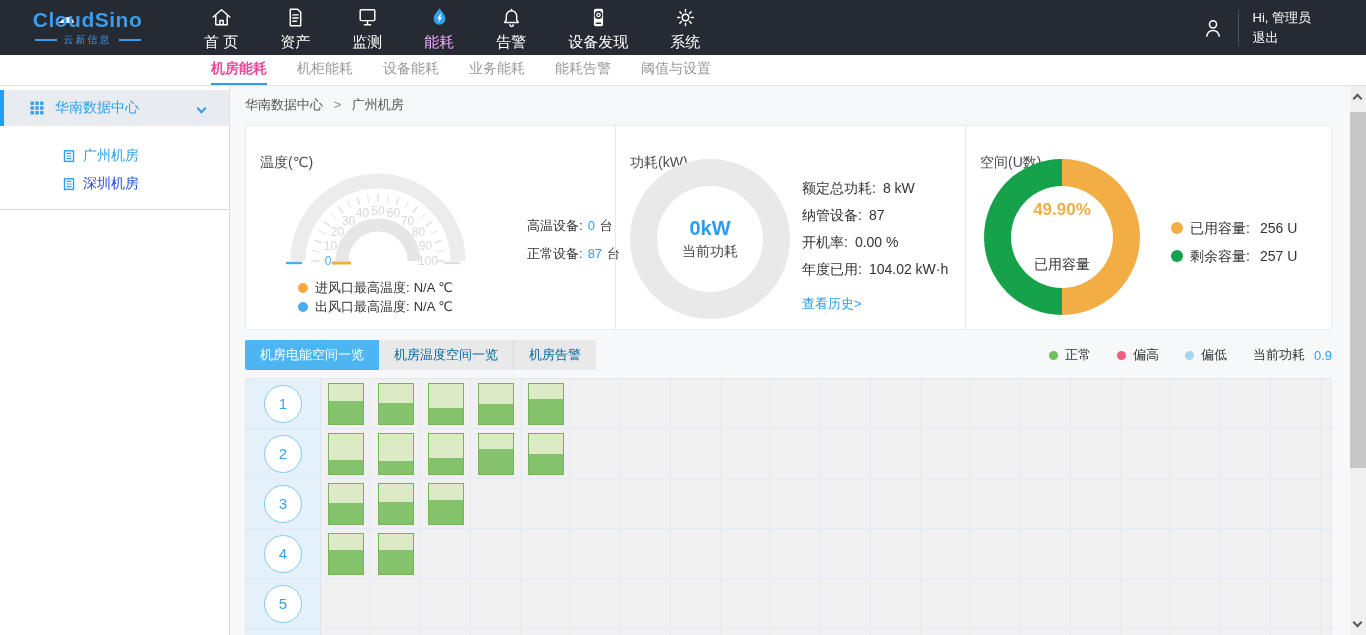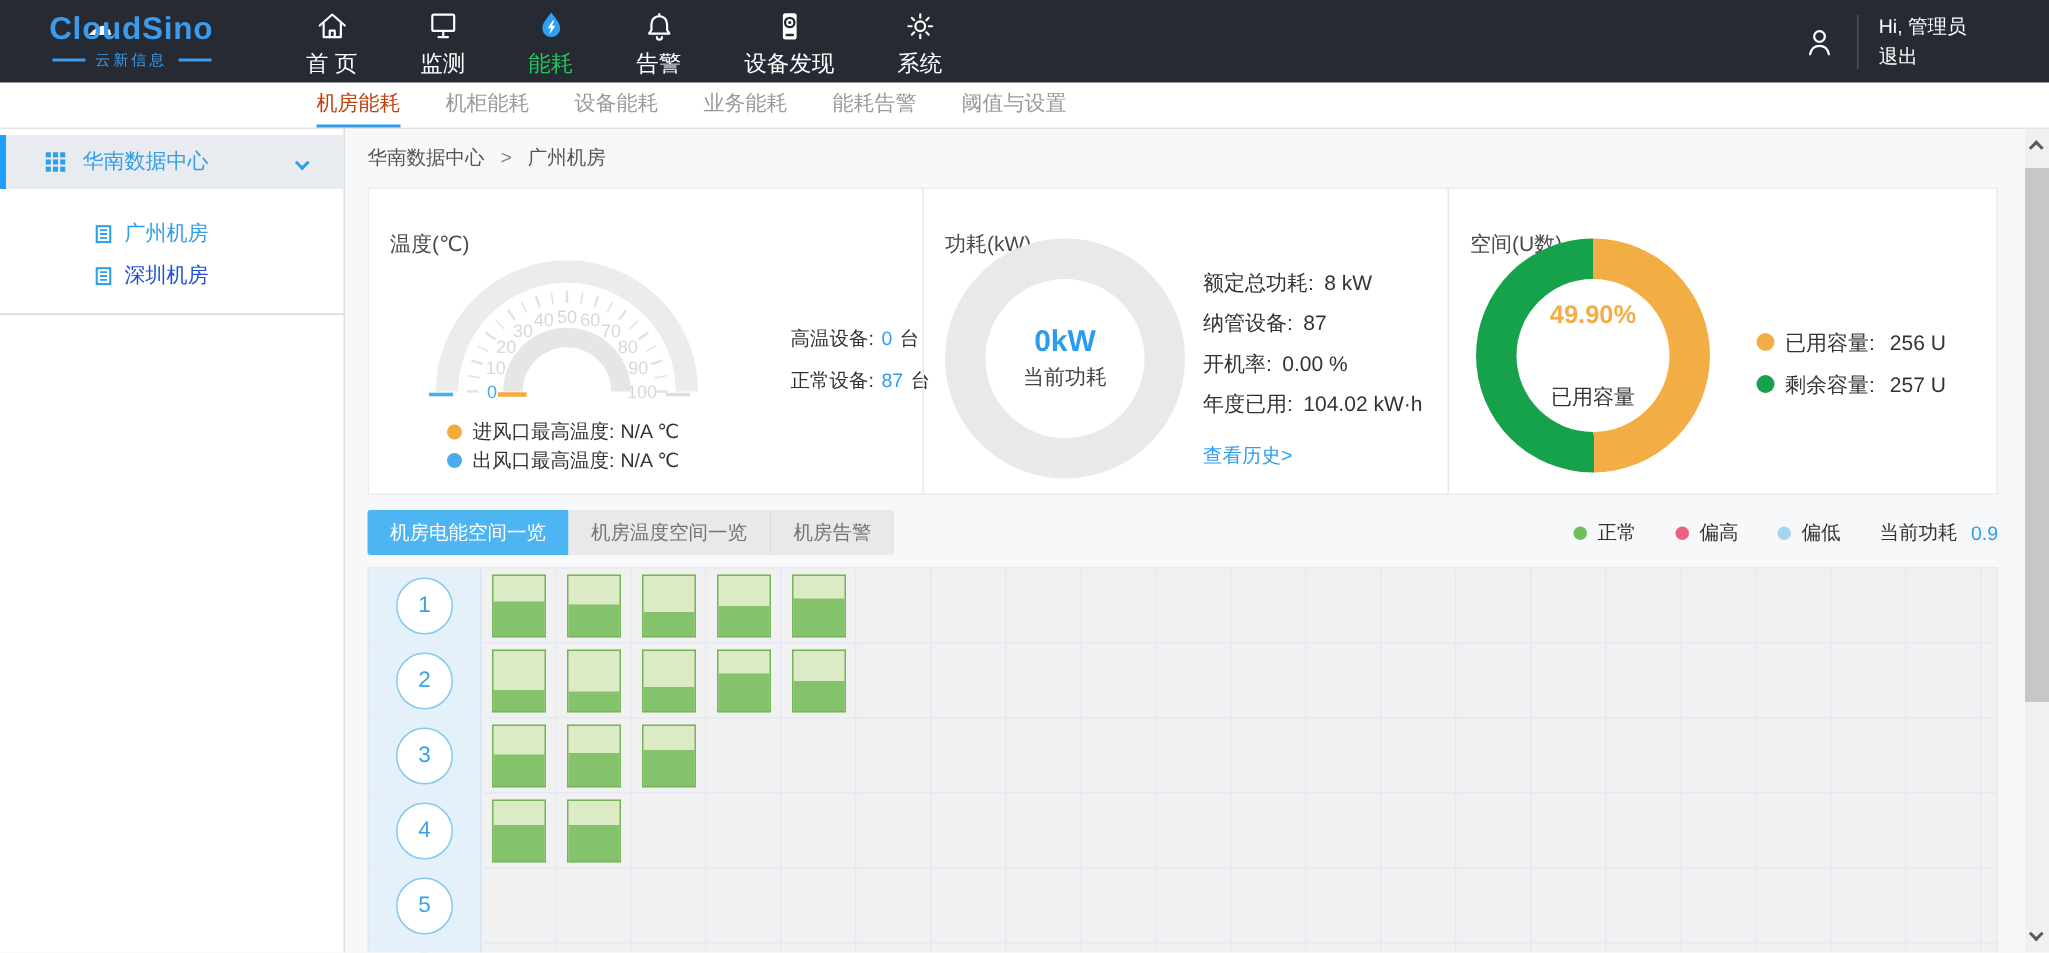--- a/index.html
+++ b/index.html
@@ -11,31 +11,31 @@
   .logo { width:175px; display:flex; flex-direction:column; align-items:center; justify-content:center; position:relative; cursor:pointer; }
   .logo-cloud { position:absolute; top:1px; left:58px; color:#fff; font-size:17px; line-height:1; }
   .logo-name { color:#3d9be9; font-size:21px; font-weight:bold; letter-spacing:.5px; position:relative; z-index:1; }
   .logo-sub { display:flex; align-items:center; gap:7px; margin-top:1px; }
   .logo-sub .dash { width:22px; height:2px; background:#3d9be9; }
   .logo-sub .txt { color:#3d9be9; font-size:10px; letter-spacing:2px; }
   .nav { display:flex; margin-left:8px; height:100%; }
   .nav-item { display:flex; flex-direction:column; align-items:center; justify-content:center; padding:0 21px; cursor:pointer; }
   .nav-item .ni-icon { height:26px; display:flex; align-items:flex-end; }
   .nav-item .ni-label { color:#fff; font-size:15px; margin-top:3px; white-space:nowrap; }
-  .nav-item.active .ni-label { color:#22c55e; }
+  .nav-item.active .ni-label { color:#f0abfc; }
   .nav-user { margin-left:auto; display:flex; align-items:center; padding-right:55px; }
   .nav-user .udiv { width:1px; height:36px; background:#4a4f58; margin:0 14px 0 12px; }
   .nav-user .utxt { display:flex; flex-direction:column; }
   .nav-user .utxt span { color:#fff; font-size:13px; line-height:20px; }
   .nav-user .utxt .logout { cursor:pointer; }
 
   
   .subnav { position:absolute; top:55px; left:0; width:1366px; height:31px; background:#fff; border-bottom:1px solid #e3e3e3; display:flex; align-items:stretch; padding-left:211px; z-index:9; }
   .subtab { font-size:14px; color:#9a9a9a; margin-right:30px; display:flex; align-items:center; cursor:pointer; border-bottom:2px solid transparent; }
-  .subtab.active { color:#c2410c; border-bottom-color:#2d9cf0; }
+  .subtab.active { color:#ec4899; border-bottom-color:#2d9cf0;font-weight:bold; }
 
   
   .sidebar { position:absolute; top:86px; left:0; width:230px; bottom:0; background:#fff; border-right:1px solid #dcdcdc; }
   .side-root { margin-top:4px; height:36px; display:flex; align-items:center; background:#e8ecf0; border-left:4px solid #1e9fff; padding-left:26px; cursor:pointer; }
   .side-root .sr-label { color:#2e9fe8; font-size:14px; margin-left:11px; }
   .side-root .chev { margin-left:auto; margin-right:24px; }
   .chev { width:7px; height:7px; border-right:2px solid #2e9fe8; border-bottom:2px solid #2e9fe8; transform:rotate(45deg); display:inline-block; }
   .side-items { padding-top:16px; }
   .side-item { height:28px; display:flex; align-items:center; padding-left:62px; cursor:pointer; }
   .side-item .si-label { font-size:14px; color:#1d4ed8; margin-left:7px; }
@@ -79,21 +79,21 @@
   .donut2-hole .pv { color:#f2ae45; font-size:17px; font-weight:bold; }
   .donut2-hole .pl { color:#333; font-size:14px; margin-top:2px; }
   .space-legend { position:absolute; left:205px; top:88px; }
   .sl-line { display:flex; align-items:center; line-height:28px; font-size:14px; white-space:nowrap; }
   .sl-line .dot { width:12px; height:12px; }
   .sl-line .sl-val { margin-left:10px; }
 
   
   .rack-bar { position:absolute; top:254px; left:14px; width:1087px; height:30px; display:flex; align-items:center; justify-content:space-between; }
   .rtabs { display:flex; height:30px; }
-  .rtab { line-height:30px; padding:0 15px; font-size:13px; cursor:pointer; color:#737373; background:#e9e9e9; white-space:nowrap; }
+  .rtab { line-height:30px; padding:0 15px; font-size:13px; cursor:pointer; color:#0369a1; background:#e9e9e9; white-space:nowrap; }
   .rtab.active { background:#4cb5f2; color:#fff; border-radius:2px 0 0 2px; }
   .rtab:not(.active) + .rtab:not(.active) { border-left:1px solid #d8d8d8; }
   .rtab:last-child { border-radius:0 2px 2px 0; }
   .rlegend { display:flex; align-items:center; }
   .rl-item { display:flex; align-items:center; margin-left:26px; font-size:13px; color:#333; }
   .rl-item .dot { width:9px; height:9px; }
   .factor-label { margin-left:26px; font-size:13px; color:#333; }
   .factor-value { margin-left:9px; font-size:13px; color:#2d9cf0; cursor:pointer; }
 
   
@@ -131,20 +131,29 @@
   <nav class="nav" id="nav-items">
       <div class="nav-item">
         <span class="ni-icon">
           <svg width="25" height="25" viewBox="0 0 24 24" fill="none" stroke="#fff" stroke-width="1.4" stroke-linecap="round" stroke-linejoin="round">
             <path d="M4 11.5 12 4.5l8 7"></path>
             <path d="M6.5 10.2V19h11v-8.8"></path>
             <path d="M10.4 19v-4.2h3.2V19"></path>
           </svg>
         </span>
         <span class="ni-label">首 页</span>
+      </div>
+      <div class="nav-item">
+        <span class="ni-icon">
+          <svg width="25" height="25" viewBox="0 0 24 24" fill="none" stroke="#fff" stroke-width="1.4" stroke-linecap="round" stroke-linejoin="round">
+            <path d="M7 4h7l3 3v13H7z"></path>
+            <path d="M9.5 9.5h5M9.5 12.5h5M9.5 15.5h3.5"></path>
+          </svg>
+        </span>
+        <span class="ni-label">资产</span>
       </div>
       <div class="nav-item">
         <span class="ni-icon">
           <svg width="25" height="25" viewBox="0 0 24 24" fill="none" stroke="#fff" stroke-width="1.4" stroke-linecap="round" stroke-linejoin="round">
             <rect x="5" y="4.5" width="14" height="10.5" rx="1"></rect>
             <path d="M12 15.5v3M9 19h6"></path>
           </svg>
         </span>
         <span class="ni-label">监测</span>
       </div>

